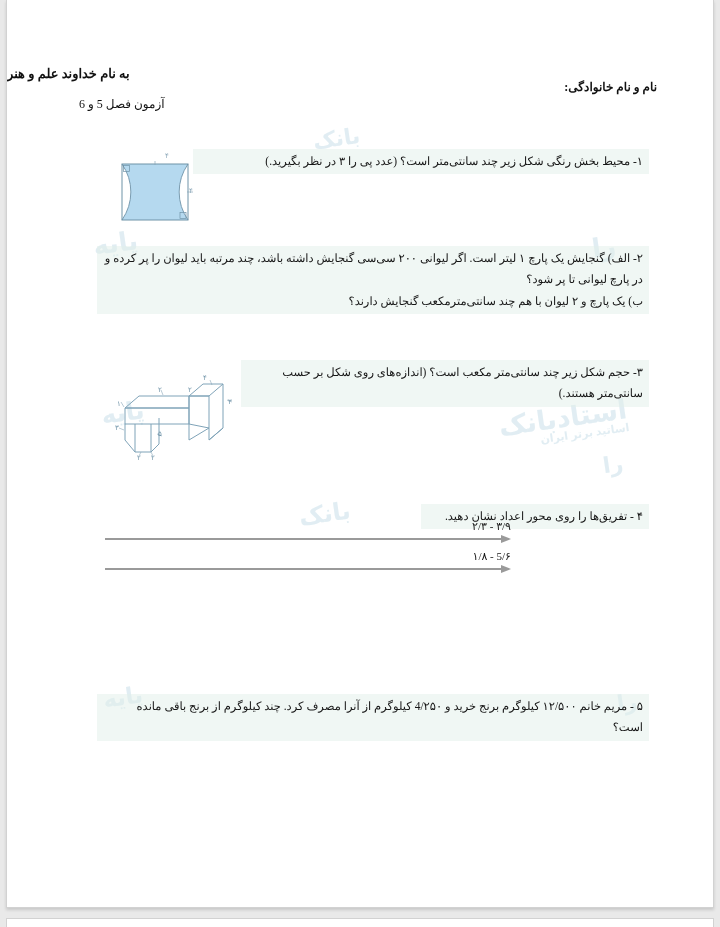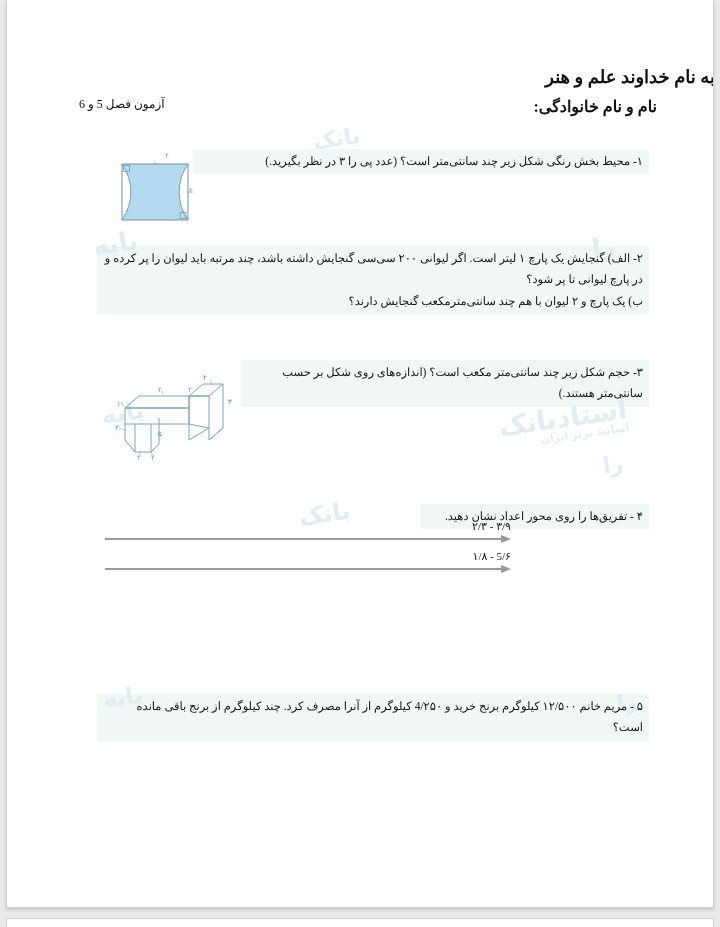--- a/index.html
+++ b/index.html
@@ -49,27 +49,27 @@
   .wm4{ left:94px; top:398px; font-size:25px; transform:rotate(-8deg); }
   .wm5{ left:292px; top:500px; font-size:24px; transform:rotate(-8deg); }
   .wm6{ left:596px; top:452px; font-size:22px; transform:rotate(-8deg); }
   .wm7{ left:96px; top:684px; font-size:23px; transform:rotate(-8deg); }
   .wm8{ left:610px; top:690px; font-size:22px; transform:rotate(-8deg); }
   .wm9{ left:306px; top:126px; font-size:22px; transform:rotate(-8deg); }
 
   
   .doc-title{
     position:absolute; top:66px; left:0; width:708px;
-    text-align:right;
-    font-size:18px; font-weight:bold; color:#111;
+    text-align:left;
+    font-size:13px; font-weight:bold; color:#111;
     font-family:"Liberation Serif","DejaVu Serif",serif;
   }
   .name-field{
-    position:absolute; top:97px; right:56px;
-    font-size:16px; font-weight:bold; color:#111;
+    position:absolute; top:80px; right:56px;
+    font-size:12px; font-weight:bold; color:#111;
   }
   .exam-field{
     position:absolute; top:97px; left:72px;
     font-size:12px; font-weight:normal; color:#111;
     direction:rtl;
   }
 
   
   .q{
     position:absolute;

